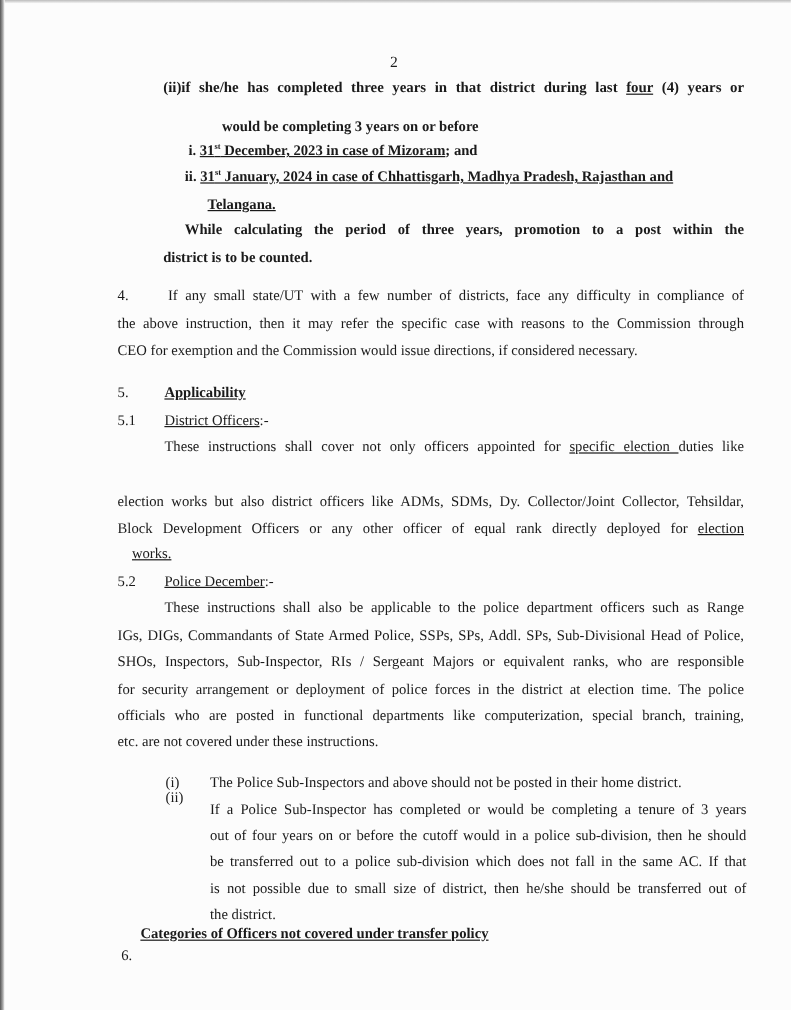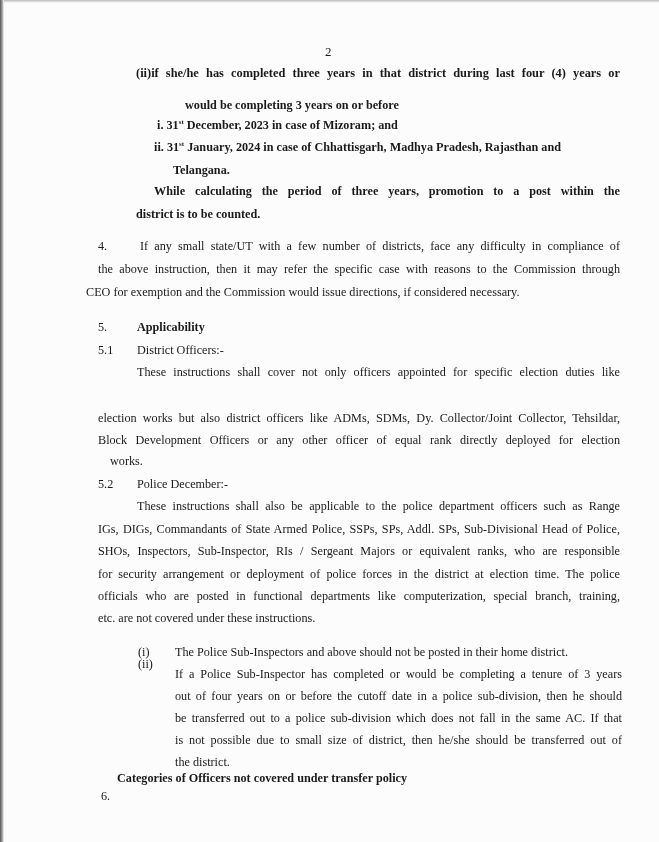--- a/index.html
+++ b/index.html
@@ -33,21 +33,21 @@
       width: 659px; height: 3px;
       background: linear-gradient(to bottom, #bbb, #fcfcfc);
     }
     .line {
       position: absolute;
       font-size: 12.2px;
       line-height: 16px;
       white-space: nowrap;
     }
     .bold { font-weight: bold; }
-    .u { }
+    .u { text-decoration: underline; }
     .just {
       text-align: justify;
       text-align-last: justify;
     }
     .pagenum {
       position: absolute;
       left: 325px; top: 44px;
       font-size: 13px;
     }
     sup { font-size: 7px; vertical-align: super; line-height: 0; }
@@ -74,21 +74,21 @@
     <span class="u"><span>31</span><sup>st</sup><span> January, 2024 in case of Chhattisgarh, Madhya Pradesh, Rajasthan and</span></span>
   </div>
   <div class="line bold u" style="left:173px; top:162px;">Telangana.</div>
 
   <div class="line bold just" style="left:154px; top:183px; width:466px;">While calculating the period of three years, promotion to a post within the</div>
   <div class="line bold" style="left:136px; top:206px;">district is to be counted.</div>
 
   <div class="line" style="left:98px; top:238px;">4.</div>
   <div class="line just" style="left:140px; top:238px; width:480px;">If any small state/UT with a few number of districts, face any difficulty in compliance of</div>
   <div class="line just" style="left:98px; top:261px; width:522px;">the above instruction, then it may refer the specific case with reasons to the Commission through</div>
-  <div class="line" style="left:86px; top:284px;text-align:center;">CEO for exemption and the Commission would issue directions, if considered necessary.</div>
+  <div class="line" style="left:98px; top:284px;text-align:center;">CEO for exemption and the Commission would issue directions, if considered necessary.</div>
 
   <div class="line" style="left:98px; top:319px;">5.</div>
   <div class="line bold u" style="left:137px; top:319px;">Applicability</div>
 
   <div class="line" style="left:98px; top:342px;">5.1</div>
   <div class="line" style="left:137px; top:342px;"><span class="u">District Officers</span><span>:-</span></div>
 
   <div class="line just" style="left:137px; top:364px; width:483px;"><span>These instructions shall cover not only officers appointed for </span><span class="u">specific election </span><span>duties like</span></div>
   <div class="line just" style="left:98px; top:410px; width:522px;">election works but also district officers like ADMs, SDMs, Dy. Collector/Joint Collector, Tehsildar,</div>
   <div class="line just" style="left:98px; top:432px; width:522px;"><span>Block Development Officers or any other officer of equal rank directly deployed for </span><span class="u">election</span></div>
@@ -102,20 +102,20 @@
   <div class="line just" style="left:98px; top:543px; width:522px;">SHOs, Inspectors, Sub-Inspector, RIs / Sergeant Majors or equivalent ranks, who are responsible</div>
   <div class="line just" style="left:98px; top:566px; width:522px;">for security arrangement or deployment of police forces in the district at election time. The police</div>
   <div class="line just" style="left:98px; top:588px; width:522px;">officials who are posted in functional departments like computerization, special branch, training,</div>
   <div class="line" style="left:98px; top:610px;">etc. are not covered under these instructions.</div>
 
   <div class="line" style="left:138px; top:644px;">(i)</div>
   <div class="line" style="left:175px; top:644px;">The Police Sub-Inspectors and above should not be posted in their home district.</div>
 
   <div class="line" style="left:138px; top:656px;">(ii)</div>
   <div class="line just" style="left:175px; top:666px; width:447px;">If a Police Sub-Inspector has completed or would be completing a tenure of 3 years</div>
-  <div class="line just" style="left:175px; top:688px; width:447px;">out of four years on or before the cutoff date in a police sub-division, then he should</div>
+  <div class="line just" style="left:175px; top:688px; width:447px;">out of four years on or before the cutoff would in a police sub-division, then he should</div>
   <div class="line just" style="left:175px; top:710px; width:447px;">be transferred out to a police sub-division which does not fall in the same AC. If that</div>
   <div class="line just" style="left:175px; top:732px; width:447px;">is not possible due to small size of district, then he/she should be transferred out of</div>
   <div class="line" style="left:175px; top:754px;">the district.</div>
 
   <div class="line" style="left:101px; top:788px;">6.</div>
   <div class="line bold u" style="left:117px; top:744px;margin-top:26px;">Categories of Officers not covered under transfer policy</div>
 </div>
 
 </body></html>

